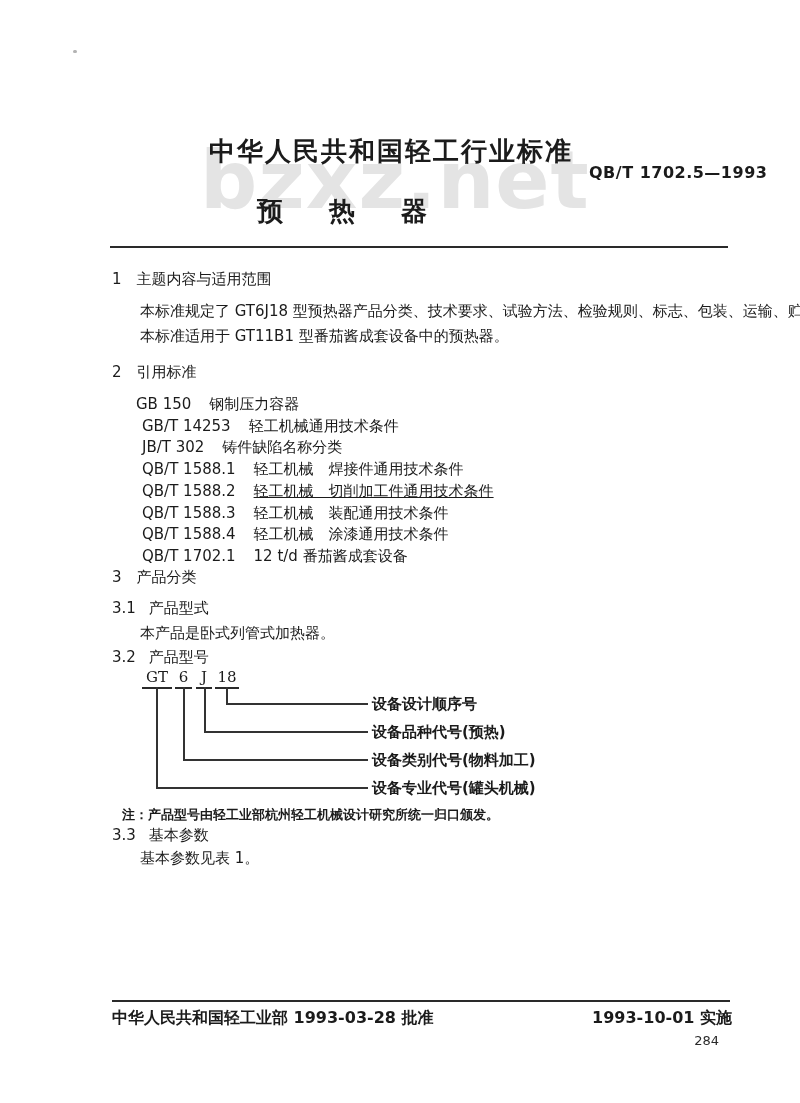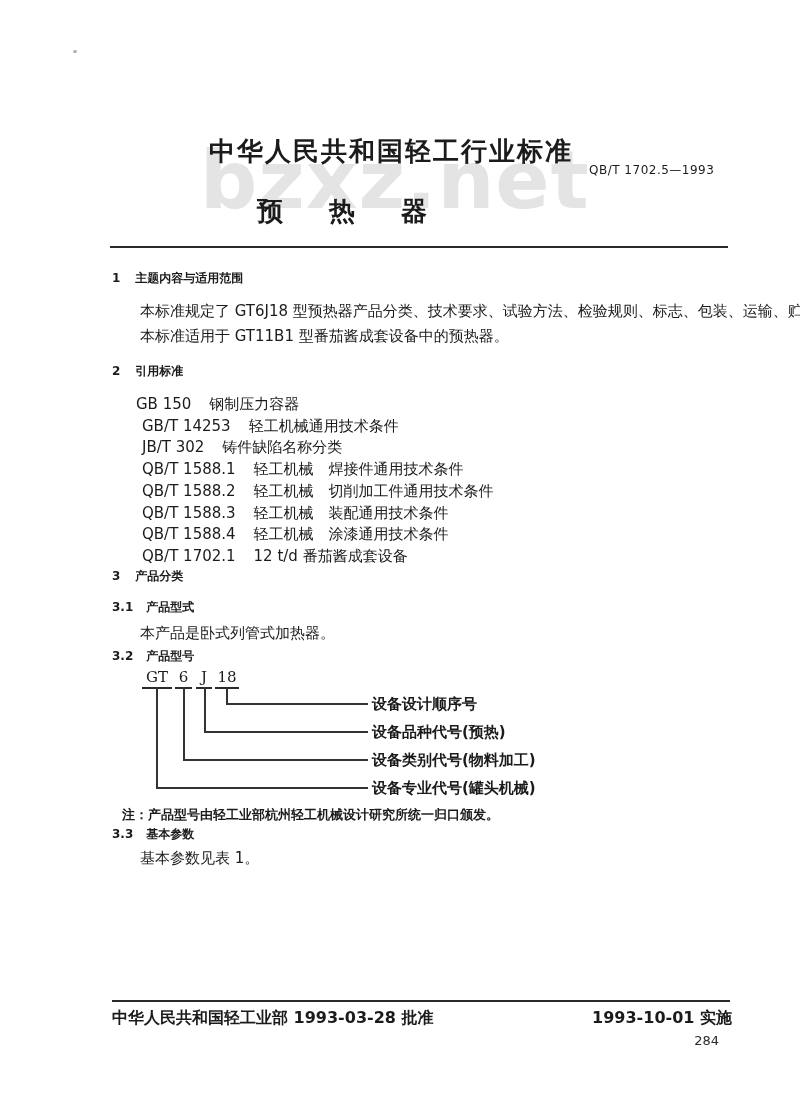--- a/index.html
+++ b/index.html
@@ -17,26 +17,26 @@
   .watermark {
     font-size: 80px;
     font-weight: bold;
     color: #e4e4e4;
     letter-spacing: 1px;
     z-index: 0;
   }
   .fg { z-index: 1; }
 
   .org-line   { font-size: 26px; font-weight: bold; letter-spacing: 2px; }
-  .std-num    { font-size: 12px; font-weight: normal; letter-spacing: 0.5px; }
+  .std-num    { font-size: 16px; font-weight: bold; letter-spacing: 0.5px; }
   .doc-title  { font-size: 26px; font-weight: bold; letter-spacing: 46px; }
 
   .rule { background: #2a2a2a; height: 2px; z-index: 1; }
 
-  .h          { font-size: 12px; font-weight: bold; }
+  .h          { font-size: 15px; font-weight: normal; }
   .h .num     { display: inline-block; margin-right: 15px; }
   .h.sub .num { margin-right: 13px; }
 
   .body-text  { font-size: 15px; }
 
   .ref        { font-size: 15px; }
   .ref .code  { display: inline-block; margin-right: 18px; }
 
   .model-part {
     font-size: 15px;
@@ -86,21 +86,21 @@
   </div>
   <div class="abs ref" style="left:142px; top:417px;">
     <span class="code">GB/T 14253</span><span>轻工机械通用技术条件</span>
   </div>
   <div class="abs ref" style="left:142px; top:438px;">
     <span class="code">JB/T 302</span><span>铸件缺陷名称分类</span>
   </div>
   <div class="abs ref" style="left:142px; top:460px;">
     <span class="code">QB/T 1588.1</span><span>轻工机械　焊接件通用技术条件</span>
   </div>
-  <div class="abs ref" style="left:142px; top:482px;">
+  <div class="abs ref" style="left:142px; top:482px;text-decoration:underline;">
     <span class="code">QB/T 1588.2</span><span>轻工机械　切削加工件通用技术条件</span>
   </div>
   <div class="abs ref" style="left:142px; top:504px;">
     <span class="code">QB/T 1588.3</span><span>轻工机械　装配通用技术条件</span>
   </div>
   <div class="abs ref" style="left:142px; top:525px;">
     <span class="code">QB/T 1588.4</span><span>轻工机械　涂漆通用技术条件</span>
   </div>
   <div class="abs ref" style="left:142px; top:547px;">
     <span class="code">QB/T 1702.1</span><span>12 t/d 番茄酱成套设备</span>

